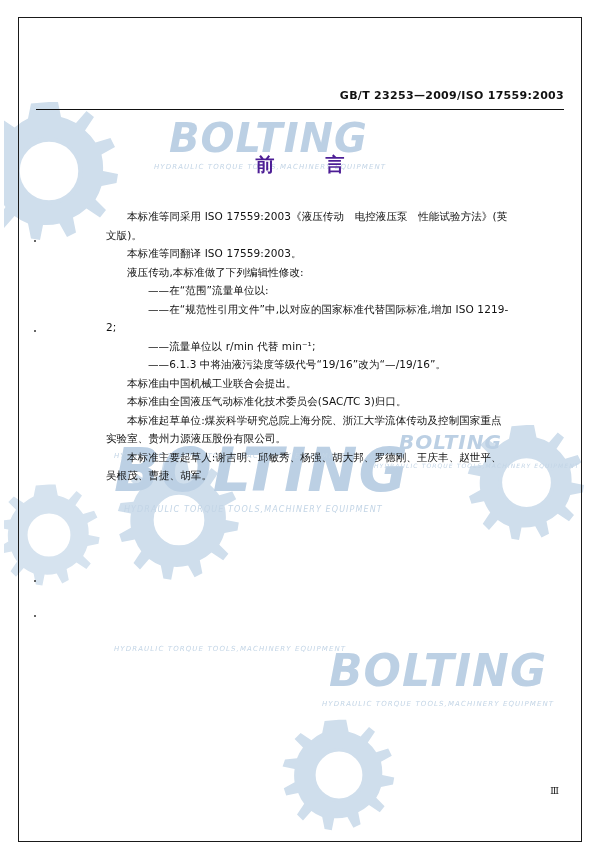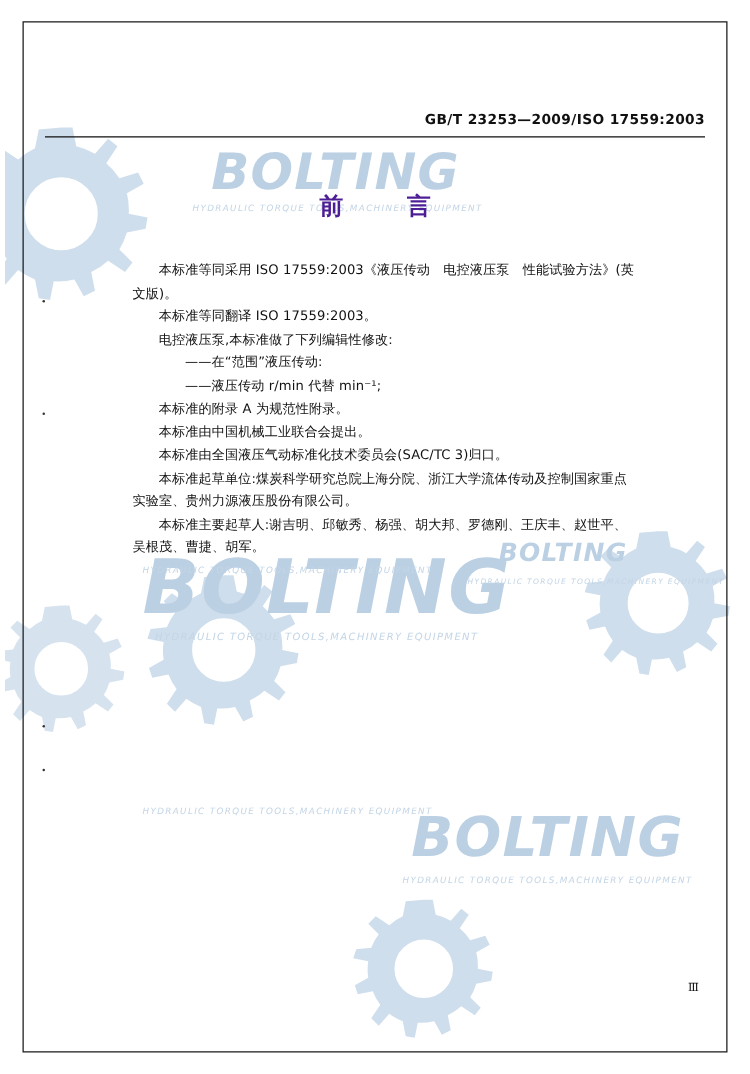--- a/index.html
+++ b/index.html
@@ -231,24 +231,25 @@
 
     <div class="std-no">GB/T 23253—2009/ISO 17559:2003</div>
 
     <div class="rule"></div>
 
     <div class="title">前　言</div>
 
     <div class="body-text" id="body-text">
         <p class="">本标准等同采用 ISO 17559:2003《液压传动　电控液压泵　性能试验方法》(英文版)。</p>
         <p class="">本标准等同翻译 ISO 17559:2003。</p>
-        <p class="">电控液压泵,本标准做了下列编辑性修改:</p>
-        <p class="sub">——在“范围”液压传动:</p>
-        <p class="sub">——液压传动 r/min 代替 min⁻¹;</p>
-        <p class="">本标准的附录 A 为规范性附录。</p>
+        <p class="">液压传动,本标准做了下列编辑性修改:</p>
+        <p class="sub">——在“范围”流量单位以:</p>
+        <p class="sub">——在“规范性引用文件”中,以对应的国家标准代替国际标准,增加 ISO 1219-2;</p>
+        <p class="sub">——流量单位以 r/min 代替 min⁻¹;</p>
+        <p class="sub">——6.1.3 中将油液污染度等级代号“19/16”改为“—/19/16”。</p>
         <p class="">本标准由中国机械工业联合会提出。</p>
         <p class="">本标准由全国液压气动标准化技术委员会(SAC/TC 3)归口。</p>
         <p class="">本标准起草单位:煤炭科学研究总院上海分院、浙江大学流体传动及控制国家重点实验室、贵州力源液压股份有限公司。</p>
         <p class="">本标准主要起草人:谢吉明、邱敏秀、杨强、胡大邦、罗德刚、王庆丰、赵世平、吴根茂、曹捷、胡军。</p>
       </div>
 
     <div class="page-num">Ⅲ</div>
   </div>
 </div>
 

